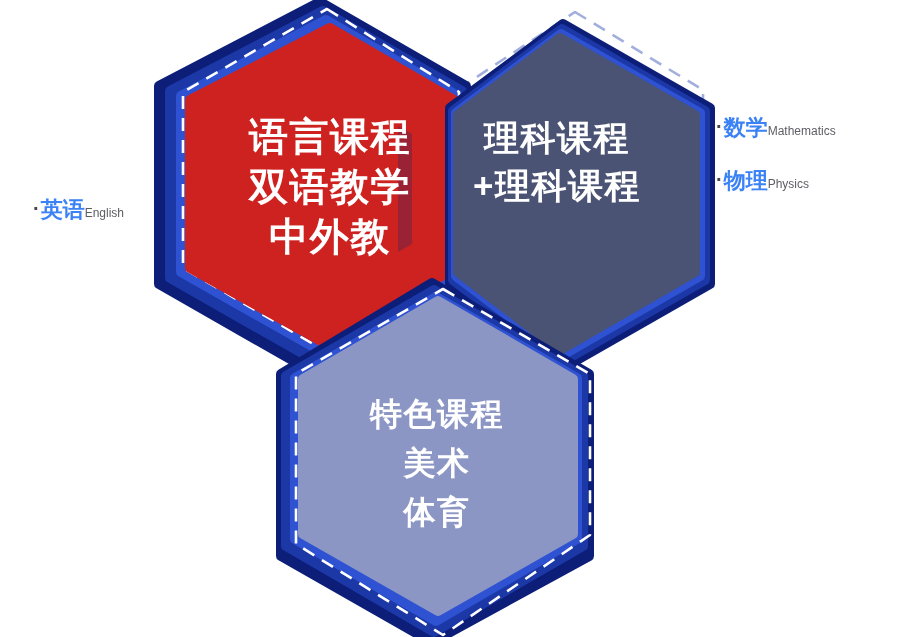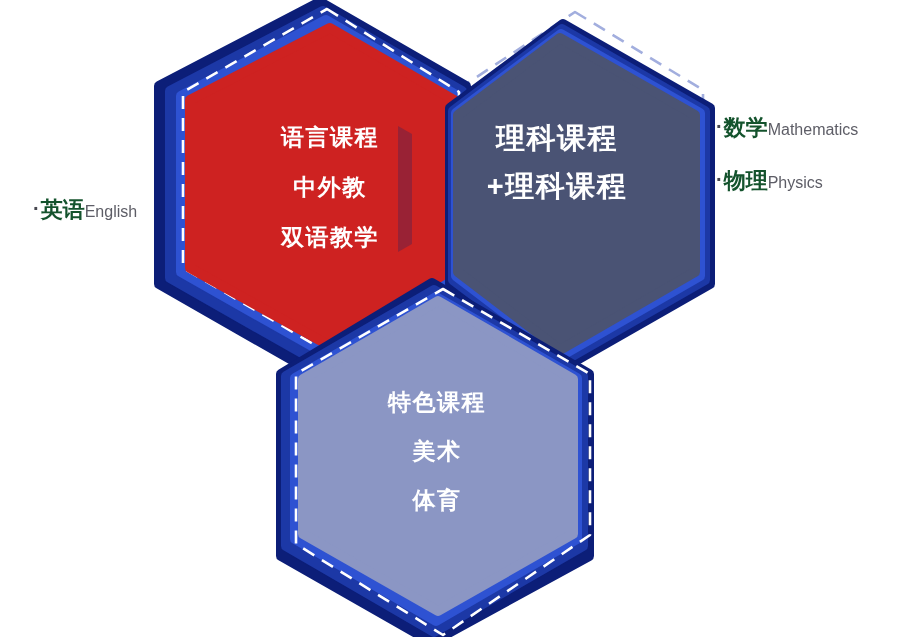--- a/index.html
+++ b/index.html
@@ -5,27 +5,27 @@
   html,body{margin:0;padding:0;background:#ffffff;}
   .stage{
     position:relative;width:900px;height:637px;background:#ffffff;overflow:hidden;
     font-family:"Liberation Sans","DejaVu Sans",sans-serif;
   }
   .stage svg{position:absolute;left:0;top:0;}
   polygon.shape{stroke-width:10;stroke-linejoin:round;}
   polygon.dash{fill:none;stroke-width:2.6;stroke-dasharray:13 9;stroke-linejoin:round;}
   .hex-text{position:absolute;text-align:center;color:#ffffff;font-weight:700;letter-spacing:1.5px;}
   .hex-text div{white-space:nowrap;}
-  #t-language{left:190px;top:112px;width:280px;font-size:23px;line-height:50px;}
-  #t-science{left:437px;top:114px;width:240px;font-size:29px;line-height:48px;}
-  #t-special{left:317px;top:378px;width:240px;font-size:23px;line-height:49px;}
+  #t-language{left:190px;top:112px;width:280px;font-size:39px;line-height:50px;}
+  #t-science{left:437px;top:114px;width:240px;font-size:35px;line-height:48px;}
+  #t-special{left:317px;top:390px;width:240px;font-size:32px;line-height:49px;}
   .side-label{position:absolute;white-space:nowrap;line-height:24px;}
   .side-label .bullet{font-size:20px;font-weight:700;color:#47474f;margin-right:1px;vertical-align:2px;}
-  .side-label .zh{font-size:22px;font-weight:700;color:#14532d;}
-  .side-label .en{font-size:16px;font-weight:500;color:#5d5d66;}
+  .side-label .zh{font-size:22px;font-weight:700;color:#3b82f6;}
+  .side-label .en{font-size:12px;font-weight:500;color:#5d5d66;}
   #lbl-de{left:33px;top:139px;}
   #lbl-en{left:33px;top:196px;}
   #lbl-math{left:716px;top:114px;}
   #lbl-phy{left:716px;top:167px;}
   #lbl-bio{left:716px;top:229px;}
 </style>
 </head>
 <body>
 
 <div class="stage">
@@ -48,22 +48,22 @@
 
     <polygon class="shape" points="432,283 589,374 589,556 432,642 281,556 281,374" fill="#0c1e78" stroke="#0c1e78"></polygon>
     <polygon class="shape" points="434,290 583,376 583,546 434,632 286,546 286,376" fill="#1c38a6" stroke="#1c38a6"></polygon>
     <polygon class="shape" points="436,297 577,378 577,539 436,621 295,539 295,378" fill="#2e52d2" stroke="#2e52d2"></polygon>
     <polygon class="dash" points="443,289 590,374 590,535 443,635 296,544 296,374" stroke="#ffffff"></polygon>
     <polygon class="shape" points="438,301 573,379 573,534 438,611 303,534 303,379" fill="#8b96c4" stroke="#8b96c4"></polygon>
   </svg>
 
   <div class="hex-text" id="t-language">
     <div>语言课程</div>
+    <div>双语教学</div>
     <div>中外教</div>
-    <div>双语教学</div>
   </div>
   <div class="hex-text" id="t-science">
     <div>理科课程</div>
     <div>+理科课程</div>
   </div>
   <div class="hex-text" id="t-special">
     <div>特色课程</div>
     <div>美术</div>
     <div>体育</div>
   </div>

